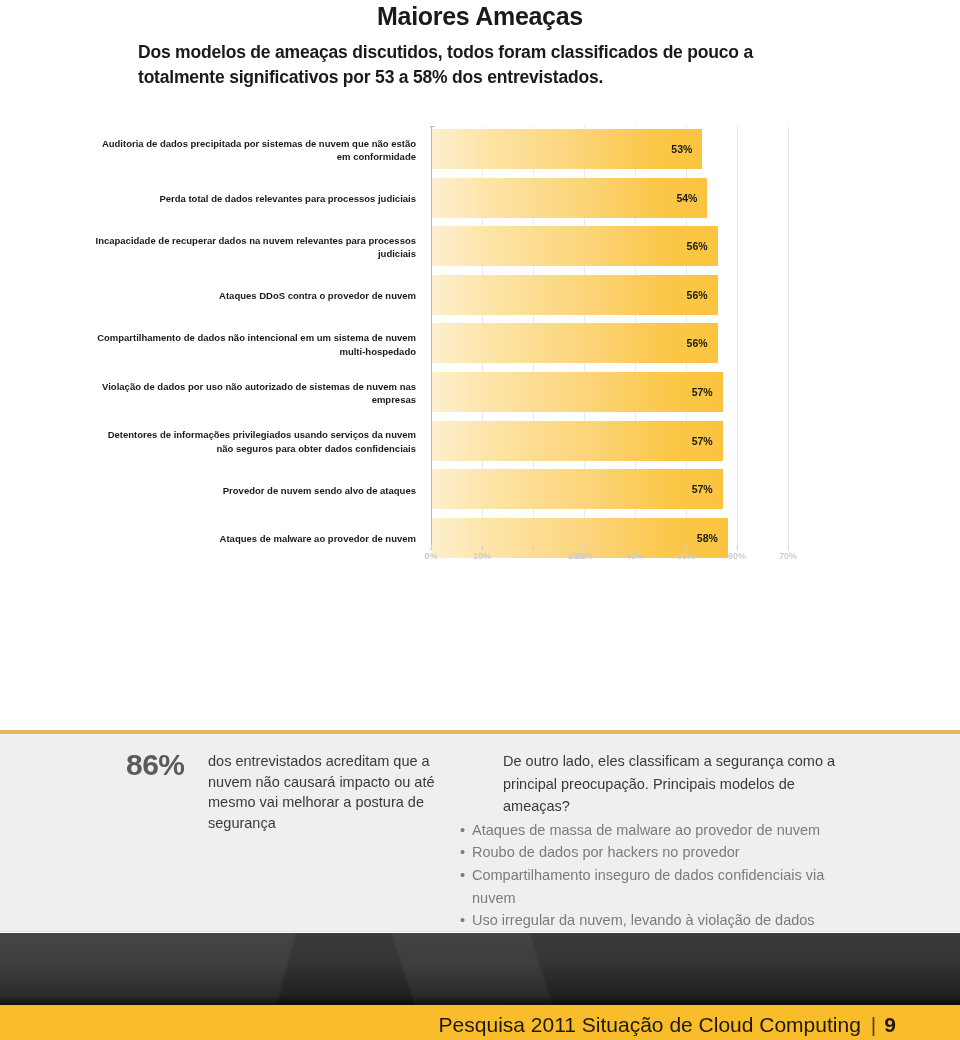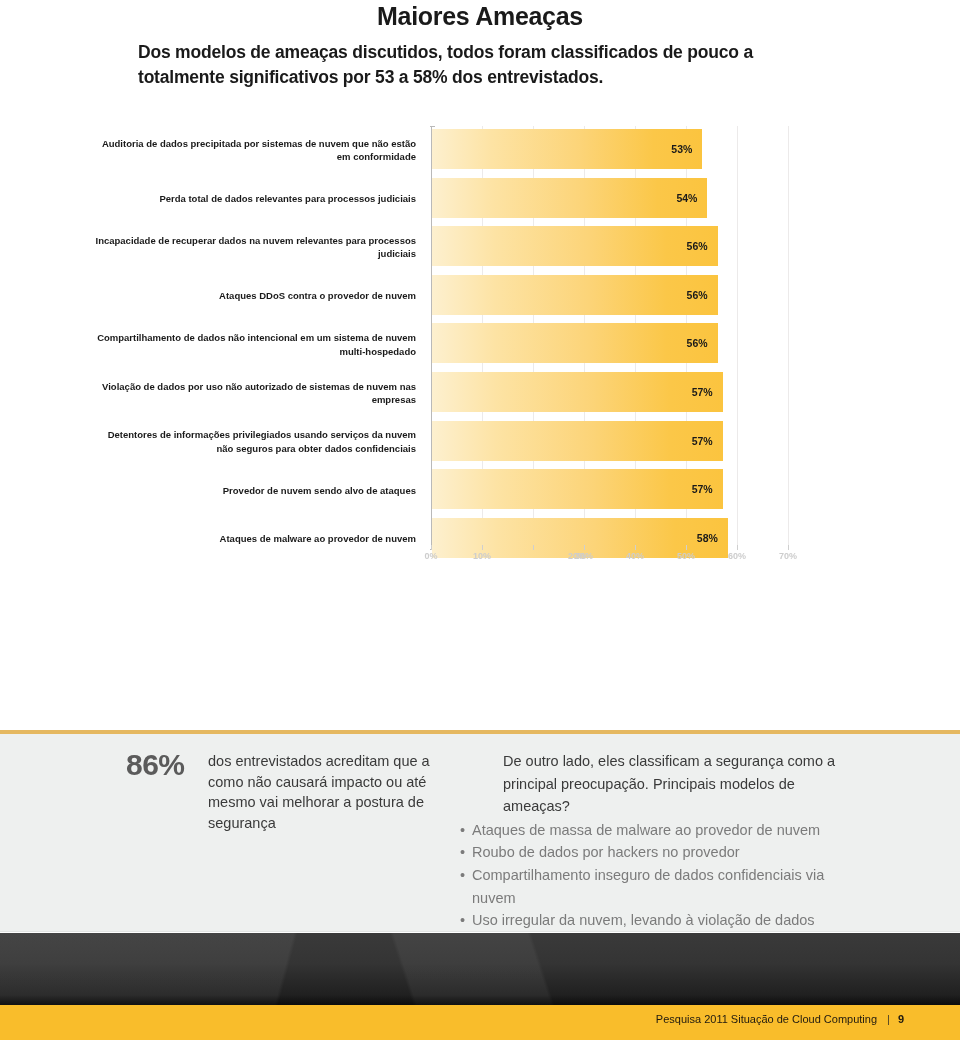--- a/index.html
+++ b/index.html
@@ -141,22 +141,22 @@
   .dark-band::after {
     content: ""; position: absolute; left: 0; right: 0; bottom: 0; height: 10px;
     background: linear-gradient(to bottom, rgba(0,0,0,0) 0%, rgba(0,0,0,0.55) 100%);
   }
   .footer {
     position: absolute; left: 0; top: 1005px;
     width: 960px; height: 35px;
     background: #f9bd2b;
   }
   .footer-text {
-    position: absolute; right: 56px; top: 8px;
-    font-size: 11px; color: #1f1a10;
+    position: absolute; right: 64px; top: 8px;
+    font-size: 21px; color: #1f1a10;
     white-space: nowrap;
   }
   .footer-sep { color: #4a3f25; margin: 0 8px 0 10px; }
   .footer-page { font-weight: bold; }
 </style>
 </head>
 <body>
 
 <div id="page">
 
@@ -242,21 +242,21 @@
           <div class="tickmark" style="left: 357px;"></div>
           <div class="ticklabel" style="left: 357px;">70%</div>
         </div>
     </div>
   </div>
 
   <div class="gold-rule"></div>
   <div class="panel"></div>
 
   <div class="big-pct">86%</div>
-  <div class="left-copy">dos entrevistados acreditam que a como não causará impacto ou até mesmo vai melhorar a postura de segurança</div>
+  <div class="left-copy">dos entrevistados acreditam que a nuvem não causará impacto ou até mesmo vai melhorar a postura de segurança</div>
 
   <div class="right-copy">
     <div class="right-lead">De outro lado, eles classificam a segurança como a principal preocupação. Principais modelos de ameaças?</div>
     <ul class="bullets" id="bullets">
         <li><span class="dot">•</span>Ataques de massa de malware ao provedor de nuvem</li>
         <li><span class="dot">•</span>Roubo de dados por hackers no provedor</li>
         <li><span class="dot">•</span>Compartilhamento inseguro de dados confidenciais via nuvem</li>
         <li><span class="dot">•</span>Uso irregular da nuvem, levando à violação de dados</li>
       </ul>
   </div>

